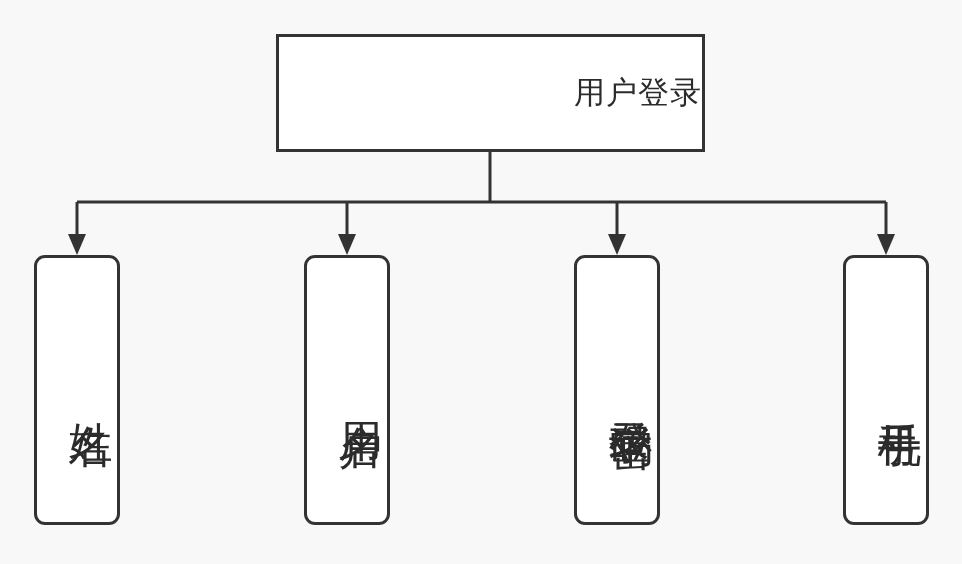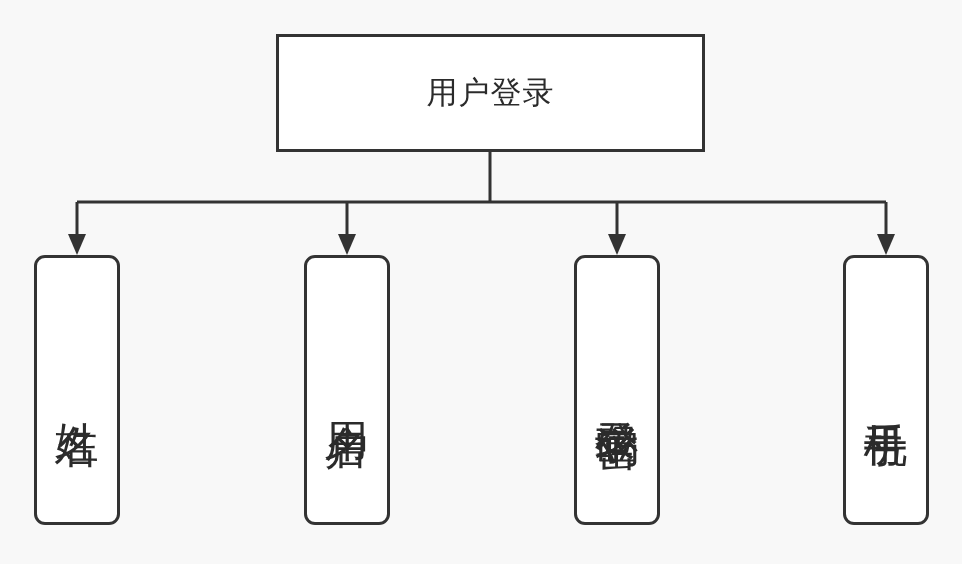--- a/index.html
+++ b/index.html
@@ -27,21 +27,21 @@
     width: 962px;
     height: 564px;
   }
   .node {
     position: absolute;
     box-sizing: border-box;
     background: #ffffff;
     border: 3px solid #333333;
     display: flex;
     align-items: center;
-    justify-content: center;
+    justify-content: flex-end;
     z-index: 2;
   }
   .node-root {
     left: 276px;
     top: 34px;
     width: 429px;
     height: 118px;
     border-radius: 0;
   }
   .node-root .node-label {

